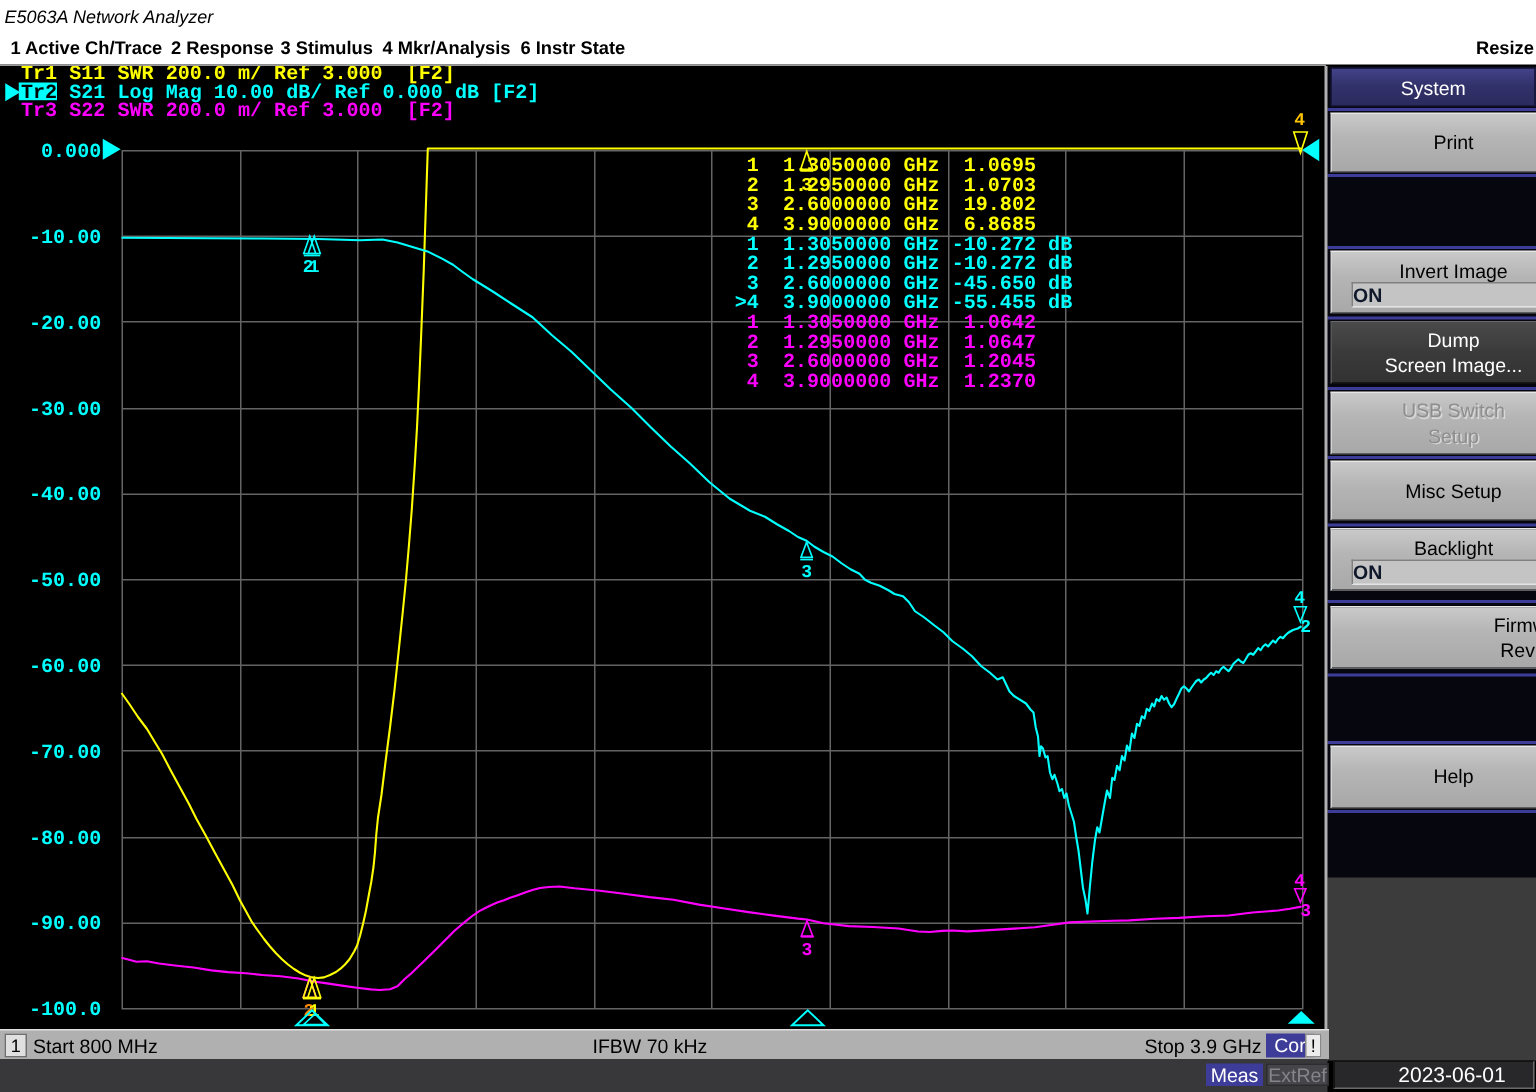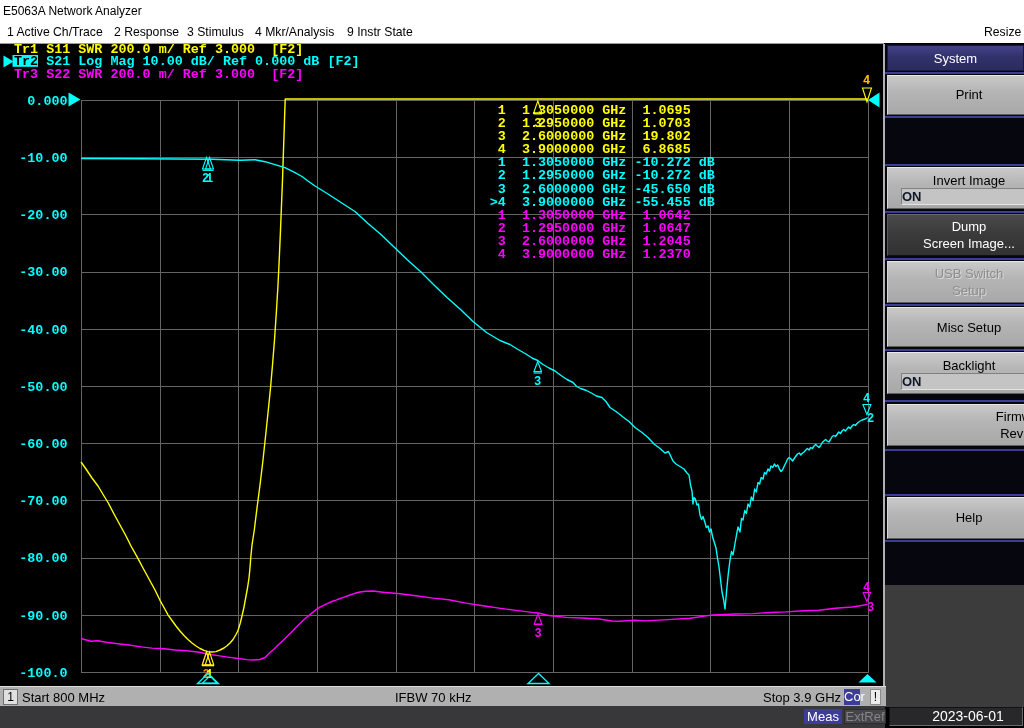--- a/index.html
+++ b/index.html
@@ -1,56 +1,56 @@
 <!DOCTYPE html>
 <html><head>
 <meta charset="utf-8">
 <style>
 * { margin:0; padding:0; box-sizing:border-box; }
 html,body { width:1024px; height:728px; overflow:hidden; background:#000; }
 body { position:relative; font-family:"Liberation Sans", sans-serif; }
 .abs { position:absolute; }
 .titlebar { left:0; top:0; width:1024px; height:22px; background:#ffffff; color:#000; font-size:12px; }
-.titlebar span { position:absolute; left:3px; top:4px; }
+.titlebar span { position:absolute; left:3px; top:4px;font-style:italic; }
 .menubar { left:0; top:22px; width:1024px; height:21px; background:#ffffff; color:#000; font-size:12.2px; }
-.menubar span { position:absolute; top:3px; }
+.menubar span { position:absolute; top:3px;font-weight:bold; }
 .main { left:0; top:44px; width:883px; height:642px; background:#000; }
 .topline { left:0; top:43px; width:884px; height:1px; background:#9a9a9a; }
 .sidebar { left:883px; top:44px; width:141px; height:663px; background:#06060f; }
 .sbedge { left:883px; top:44px; width:2px; height:663px; background:#b0b0b0; }
 .btn { position:absolute; left:4px; width:164px; background:linear-gradient(180deg,#c9c9c9 0%,#b5b5b5 40%,#a8a8a8 100%); border-top:1px solid #e8e8e8; border-left:1px solid #d4d4d4; border-right:1px solid #7c7c7c; border-bottom:1px solid #5e5e5e; color:#000; font-size:13px; text-align:center; display:flex; flex-direction:column; justify-content:center; line-height:17px; }
 .btn.dark { background:linear-gradient(180deg,#4a4a4a 0%,#3a3a3a 50%,#323232 100%); color:#fff; border-top:1px solid #6a6a6a; border-left:1px solid #585858; border-right:1px solid #181818; border-bottom:1px solid #101010; }
 .btn.dis { color:#8e8e8e; text-shadow:1px 1px 0 #d8d8d8; }
 .hdr { position:absolute; left:4px; width:137px; background:linear-gradient(180deg,#42428a 0%,#32326b 45%,#2b2b5e 100%); border:1px solid #181840; color:#fff; font-size:13px; text-align:center; display:flex; align-items:center; justify-content:center; }
 .bluegap { position:absolute; left:2px; width:139px; height:2px; background:#3d3d99; }
 .btn.onbtn { display:block; } .btn.onbtn .lbl { position:absolute; top:4px; left:0; right:0; text-align:center; }
 .onbox { position:absolute; left:13px; right:13px; bottom:3px; height:17px; background:#c4c4c4; border-top:1px solid #808080; border-left:1px solid #808080; border-bottom:1px solid #e4e4e4; border-right:1px solid #e4e4e4; font-size:13px; font-weight:bold; color:#0f172a; line-height:15px; text-align:left; }
 .arr { position:absolute; right:3px; top:50%; margin-top:-5px; width:0; height:0; border-left:6px solid #3a3a3a; border-top:5px solid transparent; border-bottom:5px solid transparent; }
 .arr.l { border-left-color:#8a8a8a; }
 .statusbar { left:0; top:686px; width:886px; height:20px; background:#b0b0b0; border-top:1px solid #dedede; color:#000; font-size:13px; }
 .statusbar span { position:absolute; top:3px; }
 .chbox { position:absolute; left:3px; top:2px; width:15px; height:16px; background:#e0e0e0; border:1px solid #707070; text-align:center; font-size:12px; line-height:14px; }
-.corbox { position:absolute; left:844px; top:2px; width:16px; height:16px; background:#3d3d99; color:#fff; text-align:center; font-size:13px; line-height:16px; }
+.corbox { position:absolute; left:844px; top:2px; width:32px; height:16px; background:#3d3d99; color:#fff; text-align:center; font-size:13px; line-height:16px; }
 .exbox { position:absolute; left:870px; top:2px; width:11px; height:16px; background:#ececec; border:1px solid #8a8a8a; color:#000; text-align:center; font-size:12px; line-height:14px; }
 .bottombar { left:0; top:706px; width:885px; height:22px; background:#38383b; color:#fff; font-size:13px; }
 .measbox { position:absolute; left:804px; top:3px; width:38px; height:15px; background:#3d3d99; color:#fff; text-align:center; line-height:15px; }
 .exref { position:absolute; left:844px; top:3px; width:42px; height:15px; background:#45454a; border:1px solid #2c2c2e; color:#84848a; text-align:center; line-height:13px; }
 .datebox { position:absolute; left:889px; top:1px; width:134px; height:19px; background:#28282b; border-top:1px solid #121212; border-left:1px solid #121212; border-bottom:1px solid #6a6a6a; border-right:1px solid #6a6a6a; color:#fff; text-align:center; font-size:14px; line-height:17px;padding-left:24px; }
 </style>
 </head>
 <body>
 <div class="abs titlebar">
     <span>E5063A Network Analyzer</span>
   </div>
 <div class="abs menubar">
 <span style="left:7px">1 Active Ch/Trace</span>
 <span style="left:114px">2 Response</span>
 <span style="left:187px">3 Stimulus</span>
 <span style="left:255px">4 Mkr/Analysis</span>
-<span style="left:347px">9 Instr State</span>
+<span style="left:347px">6 Instr State</span>
 <span style="left:984px">Resize</span>
 </div>
 <div class="abs main" id="mainplot">
 <svg width="883" height="642" viewBox="0 44 883 642" style="position:absolute;left:0;top:0">
 <path d="M81.5 100V673 M160.5 100V673 M238.5 100V673 M317.5 100V673 M396.5 100V673 M474.5 100V673 M553.5 100V673 M632.5 100V673 M710.5 100V673 M789.5 100V673 M868.5 100V673 M81 100.5H868.7 M81 157.5H868.7 M81 214.5H868.7 M81 272.5H868.7 M81 329.5H868.7 M81 386.5H868.7 M81 443.5H868.7 M81 500.5H868.7 M81 558.5H868.7 M81 615.5H868.7 M81 672.5H868.7" stroke="#646464" fill="none" stroke-width="1"></path>
 <path d="M81 638.5 L91 641.2 L98 640.8 L106 642.3 L118 643.8 L129 645 L141 646.9 L152 648.1 L164 648.8 L175 650 L187 650.8 L199 652.3 L209 654.3 L218 655.6 L228 657.1 L238 658.5 L247 659.6 L253 660 L260 659.5 L265 657.5 L270 652.5 L274.1 649 L278.2 645 L282.4 641 L286.5 637 L290.6 633 L294.7 628.8 L298.9 624.6 L303 620.5 L307.1 617 L311.2 613.6 L315.4 610.2 L319.5 607.4 L323.6 605.3 L327.7 603.3 L331.9 601.5 L336 600.1 L340.1 598.5 L344.2 597.1 L350 595 L355 593.3 L360 592 L366 591.3 L373 591 L383 592.2 L400 593.8 L416 595.8 L433 598.1 L449 599.8 L466 603.1 L483 605.7 L499 608.1 L516 610.4 L532 612.4 L538 613 L549 615.5 L566 617.4 L582 618 L599 619 L612 621 L620 621.3 L628 620.6 L635 620.3 L645 620.9 L668 619.6 L690 618.2 L713 614.9 L736 614 L753 613.6 L770 612.5 L786 611.9 L804 610.8 L819 610.3 L835 608.3 L852 607 L860 605.8 L867.5 604.4" stroke="#ff00ff" fill="none" stroke-width="1.4" stroke-linejoin="round"></path>
 <path d="M81 462 L86 469 L92 478 L98 486 L104 496 L108 502.5 L114 514 L120 525 L126 536 L131 546 L137.5 557.6 L143 568 L149 579 L155 590 L160 600.3 L164 607.5 L168 614.8 L172 620.5 L176 626 L180 631 L184 635.5 L188 639.5 L192 643 L196 646 L200 648.5 L204 650.4 L208 651.6 L212 652 L216 651.6 L220 650 L224 648 L227 645.8 L230 643 L233 639.5 L236 634.5 L238 630.5 L240 624 L242 616 L244 607 L246 596 L247.5 588 L249 578 L250 568 L250.8 557 L252 545 L254.3 530 L257 508 L260 485 L263 460 L266 432 L268.5 408 L270.5 388 L272.5 365 L274.5 340 L276.5 310 L278 285 L279.3 258 L280.5 230 L281.5 205 L282.5 180 L283.5 150 L284.5 120 L285.2 99 L867.7 99" stroke="#ffff00" fill="none" stroke-width="1.4" stroke-linejoin="round"></path>
 <path d="M81 158.5 L140 158.8 L175 159 L212 159.3 L240 160.2 L255 159.7 L265 161.7 L275 164.7 L285 167.6 L295 172.6 L302 176.5 L308 181 L315 186 L328 194 L341 202.5 L355 211.5 L368 223.5 L381 234.5 L394 247 L407 259.5 L421 272 L434 285 L447 297.5 L460 309 L473 321.5 L486.5 332.5 L500 340.5 L510 344.5 L518 349.5 L526 354 L532 358 L537.7 360.5 L543 364.5 L549 368 L555 371 L561 375.5 L567 379.5 L573 382.5 L576.7 386.5 L580.6 388.5 L586.5 390.5 L592.3 393.5 L596.3 396 L602 397.5 L606 401.5 L610 407.5 L616 411.5 L623 417 L629 421.5 L635 427.5 L642 432.5 L648 437.5 L654 444 L660 448.5 L665 453 L668.5 451.5 L673 461 L676 464 L684 469 L687 473 L689 475 L690.5 485 L692 491 L693 504 L694 497.5 L695.3 499 L697 505 L698.4 504 L700 515 L701.6 519.5 L703 516.5 L705 522.5 L706.3 527.5 L708 526 L709.5 532 L711 529 L712.6 537 L714 541.5 L716 548 L717.4 557.5 L719 567 L720.5 579.5 L722 592 L723.7 600 L725 609 L726.6 591 L728.2 574.5 L730 560 L731.5 551.5 L733 555 L735 543.5 L736.5 535 L738 527 L740 532 L741.5 518.5 L743 520 L744.7 510.5 L746.4 513.5 L748 504 L749.7 507 L751.3 497 L753 500.5 L754.6 489 L756.3 492 L758 482.5 L759.6 484 L761.2 477.5 L763 479 L764.5 472.5 L766.2 474 L768 469 L769.5 471 L771 466 L772.8 467.5 L774.4 464 L776 466.5 L777.7 465 L779.4 469 L781 471.5 L782.7 469.5 L784.3 466 L786 462.5 L787.6 459 L789.3 457.5 L791 459 L792.6 461 L794.2 458.5 L796 456 L797.5 454 L799.2 453 L800.8 455 L802.5 453 L804.1 452 L805.8 450 L807.4 448.5 L809.1 450 L810.7 447.5 L812.4 448.5 L814 446 L815.7 444.5 L817.3 446 L819 447.5 L820.6 445.5 L822.3 442.5 L823.9 441 L825.6 439.5 L827.2 441 L828.9 442 L830.5 439.5 L832.2 436.5 L833.8 435.5 L835.5 436.5 L837 434.5 L838.8 432 L840.4 433.5 L842 431 L843.7 429.5 L845.4 431 L847 429 L848.7 427 L850.3 428.5 L852 426 L853.6 424.5 L855.3 425.5 L857 423.5 L858.6 422 L860.2 421 L862 420 L863.5 419.5 L865.2 419 L867.7 417.5" stroke="#00ffff" fill="none" stroke-width="1.4" stroke-linejoin="round"></path>
 <polygon points="80.5,99.5 68.5,92.5 68.5,106.5" fill="#00ffff"></polygon>
 <polygon points="868,100 879.5,92.5 879.5,107.5" fill="#00ffff"></polygon>

